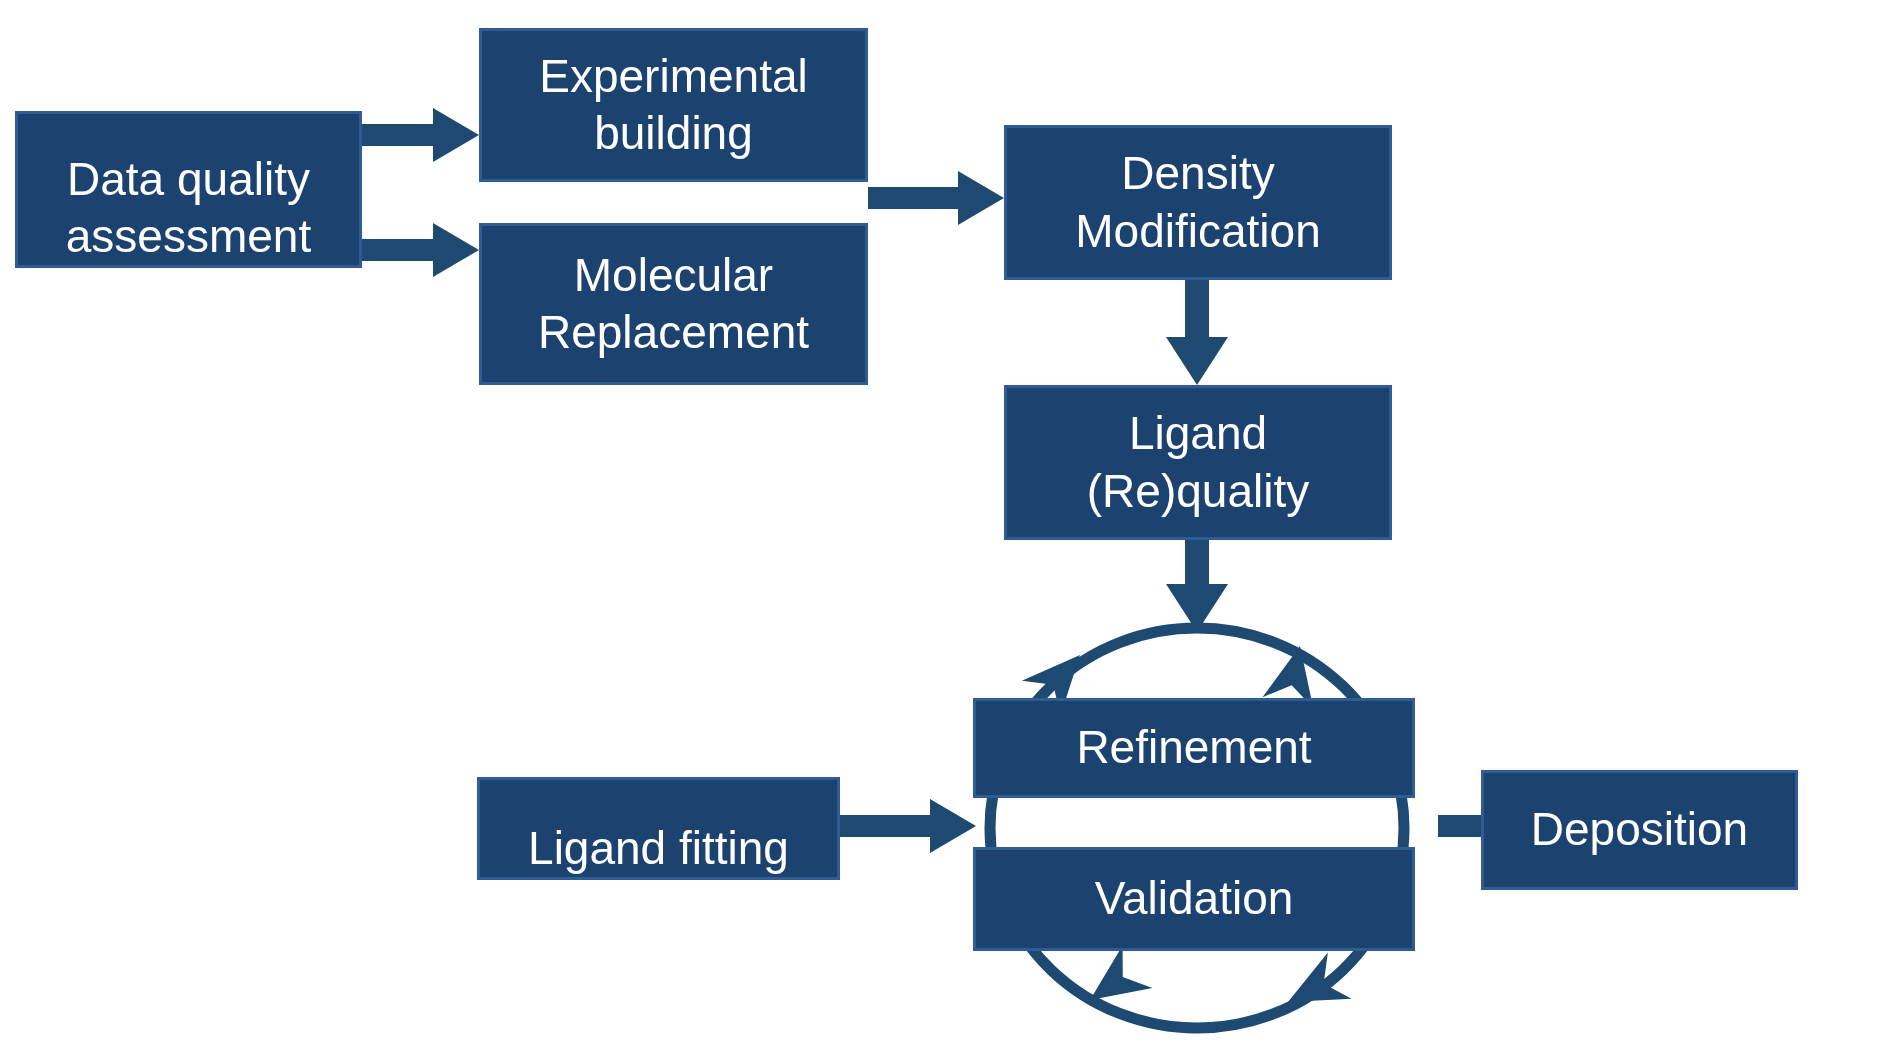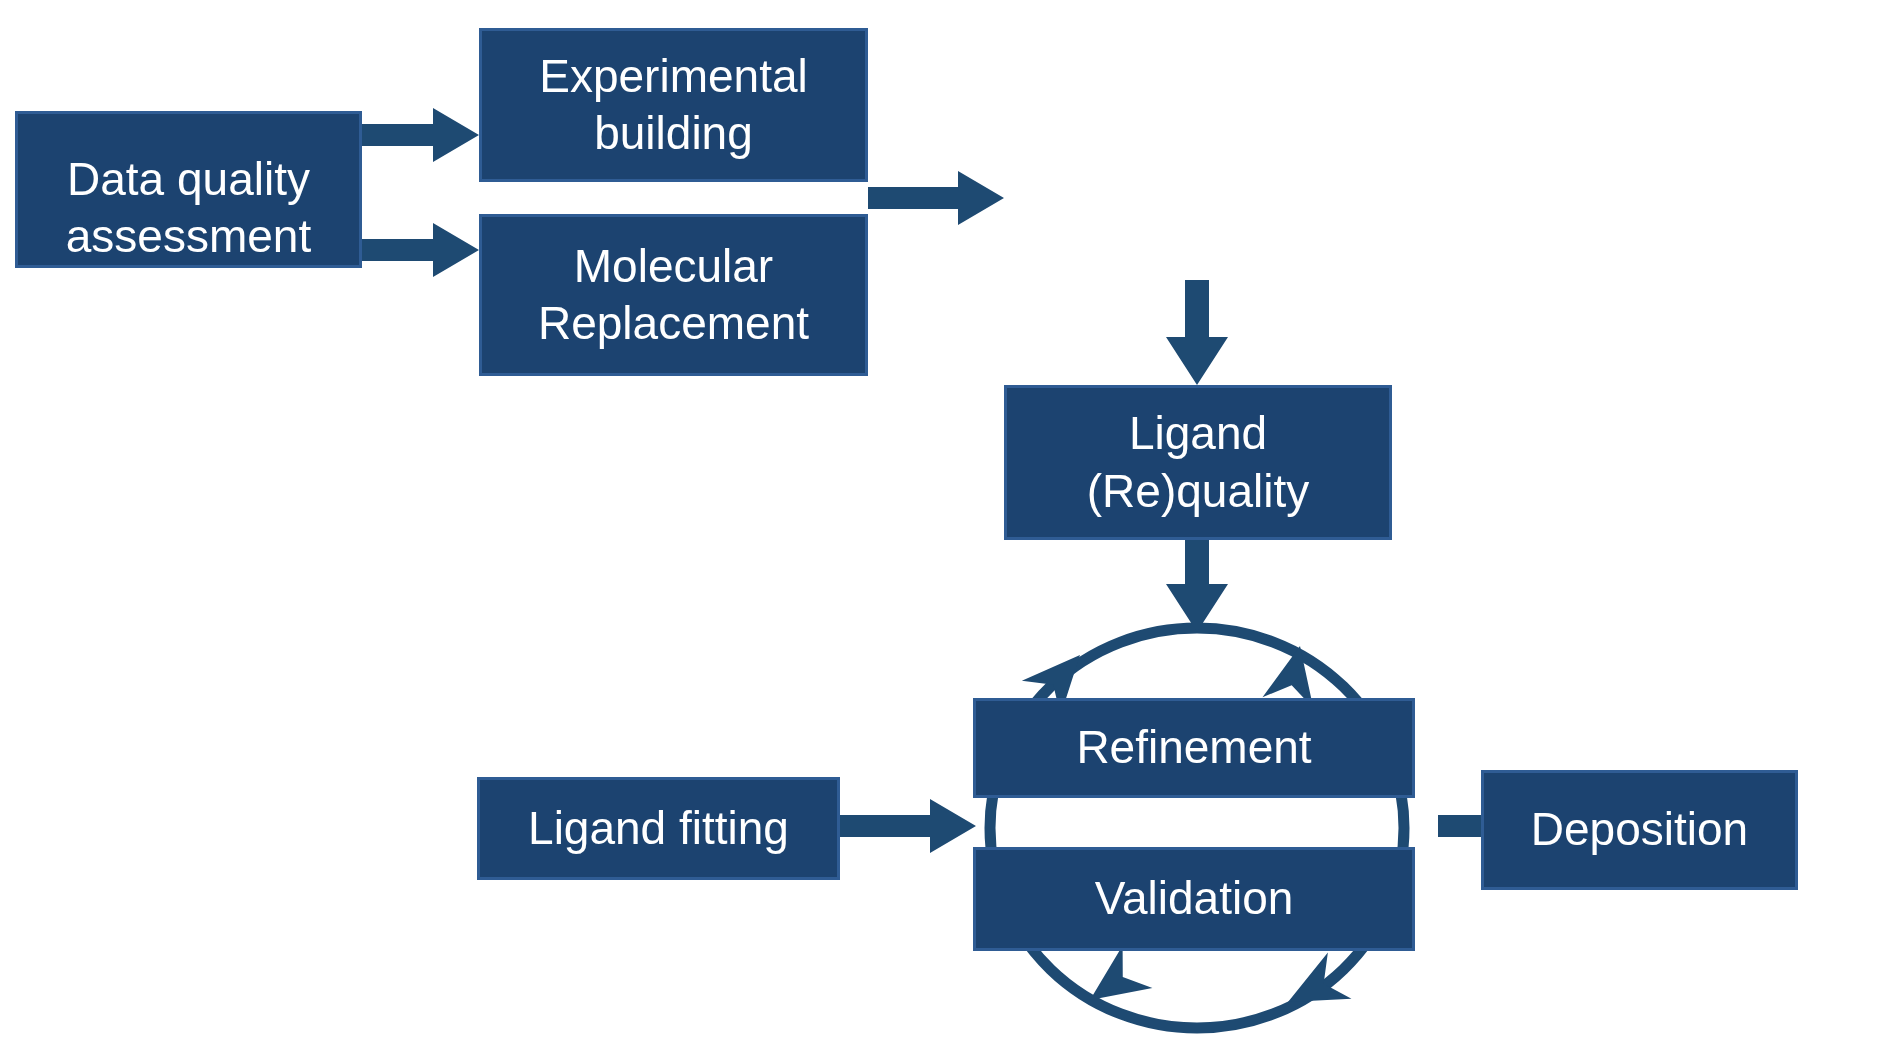--- a/index.html
+++ b/index.html
@@ -67,42 +67,46 @@
   <div class="node" style="left:15px; top:111px; width:347px; height:157px;justify-content:flex-end;">
     <span class="line">Data quality</span>
     <span class="line">assessment</span>
   </div>
 
   <div class="node" style="left:479px; top:10px; width:389px; height:154px;margin-top:18px;">
     <span class="line">Experimental</span>
     <span class="line">building</span>
   </div>
 
-  <div class="node" style="left:479px; top:214px; width:389px; height:162px;">
+  <div class="node" style="left:479px; top:223px; width:389px; height:162px;">
     <span class="line">Molecular</span>
     <span class="line">Replacement</span>
   </div>
 
+  <div class="node" style="left:1004px; top:125px; width:388px; height:155px;">
+    <span class="line">Density</span>
+    <span class="line">Modification</span>
+  </div>
 
   <div class="node" style="left:1004px; top:385px; width:388px; height:155px;">
     <span class="line">Ligand</span>
     <span class="line">(Re)quality</span>
   </div>
 
   <div class="node" style="left:973px; top:847px; width:442px; height:104px;">
     <span class="line">Validation</span>
 
   </div>
 
   <div class="node" style="left:973px; top:698px; width:442px; height:100px;">
     <span class="line">Refinement</span>
 
   </div>
 
-  <div class="node" style="left:477px; top:777px; width:363px; height:103px;">
+  <div class="node" style="left:477px; top:777px; width:363px; height:103px;justify-content:flex-end;">
     <span class="line">Ligand fitting</span>
 
   </div>
 
   <div class="node" style="left:1481px; top:770px; width:317px; height:120px;">
     <span class="line">Deposition</span>
 
   </div>
 
 </div>

